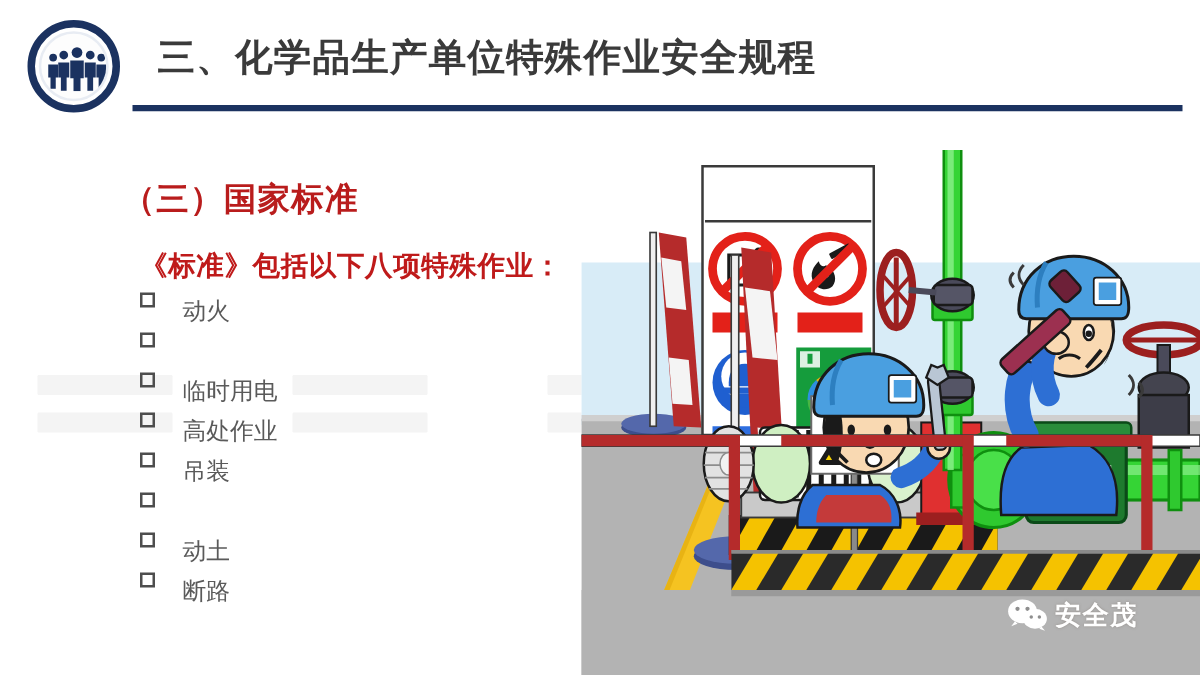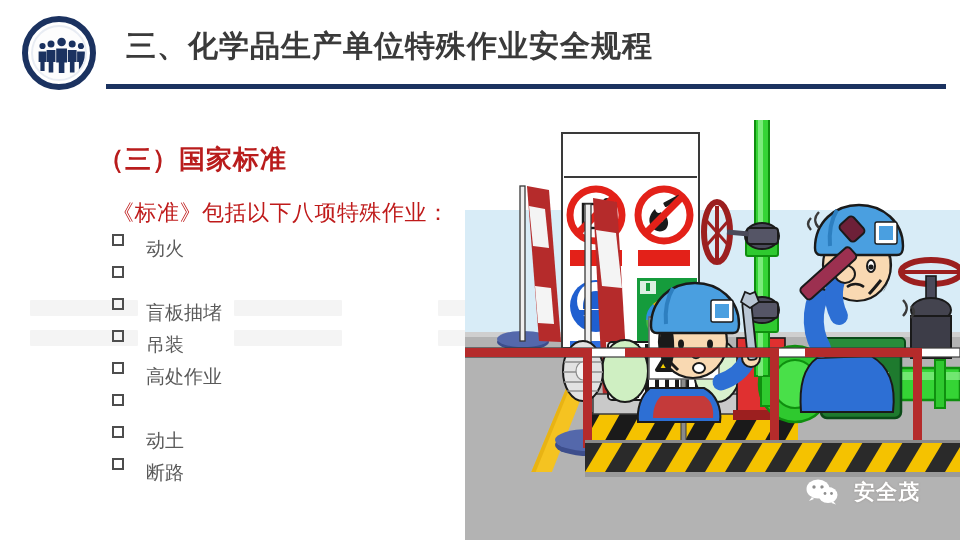--- a/index.html
+++ b/index.html
@@ -86,21 +86,21 @@
     font-size: 26px;
     font-weight: bold;
     color: #b91c1c;
     letter-spacing: 1px;
     white-space: nowrap;
   }
   #sec-subtitle {
     position: absolute;
     left: 112px; top: 198px;
     font-size: 22px;
-    font-weight: normal;
+    font-weight: bold;
     color: #bf1a1a;
     letter-spacing: 0.5px;
     white-space: nowrap;
   }
   #bullet-list {
     position: absolute;
     left: 112px; top: 236px;
     width: 360px;
   }
   .bullet-item {
@@ -131,21 +131,21 @@
     overflow: hidden;
   }
   #illo-svg { display: block; }
 
   
   #wechat-mark {
     position: absolute;
     left: 806px; top: 478px;
     display: flex;
     align-items: center;
-    gap: 16px;
+    gap: 6px;
   }
   #wechat-text {
     font-size: 21px;
     font-weight: bold;
     color: #ffffff;
     text-shadow: 0 0 2px rgba(120,110,100,.55);
     letter-spacing: 1px;
   }
 </style>
 </head>
@@ -200,29 +200,29 @@
   <div id="bullet-list">
     <div class="bullet-item">
       <span class="bullet-marker"></span>
       <span class="bullet-label">动火</span>
     </div>
     <div class="bullet-item">
       <span class="bullet-marker"></span>
     </div>
     <div class="bullet-item">
       <span class="bullet-marker"></span>
-      <span class="bullet-label">盲板抽堵</span>
+      <span class="bullet-label">临时用电</span>
+    </div>
+    <div class="bullet-item">
+      <span class="bullet-marker"></span>
+      <span class="bullet-label">高处作业</span>
     </div>
     <div class="bullet-item">
       <span class="bullet-marker"></span>
       <span class="bullet-label">吊装</span>
-    </div>
-    <div class="bullet-item">
-      <span class="bullet-marker"></span>
-      <span class="bullet-label">高处作业</span>
     </div>
     <div class="bullet-item">
       <span class="bullet-marker"></span>
     </div>
     <div class="bullet-item">
       <span class="bullet-marker"></span>
       <span class="bullet-label">动土</span>
     </div>
     <div class="bullet-item">
       <span class="bullet-marker"></span>

